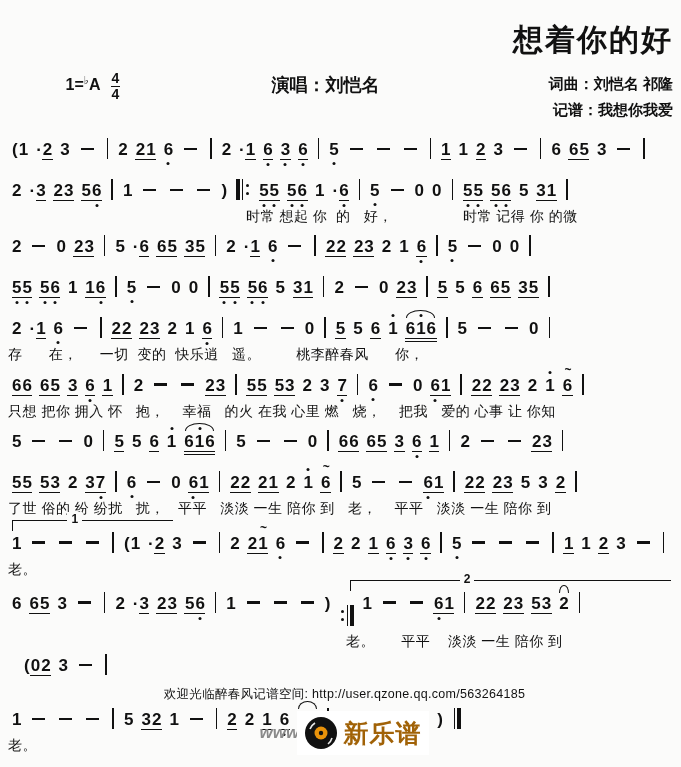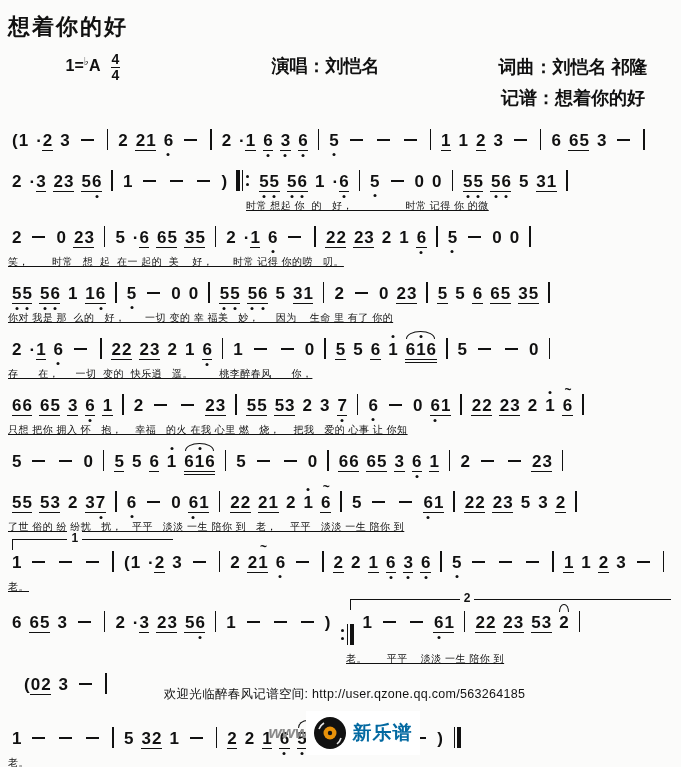--- a/index.html
+++ b/index.html
@@ -1,28 +1,28 @@
 <!DOCTYPE html>
 <html><head>
 <meta charset="utf-8">
 <style>
   html,body{margin:0;padding:0;background:#fbfbfa;width:681px;height:767px;overflow:hidden;}
   body{font-family:"Liberation Sans","DejaVu Sans",sans-serif;color:#111;}
   .page{padding:6px 8px 0 8px;position:relative;height:761px;box-sizing:border-box;}
 
   
-  .title{text-align:left;font-size:22px;font-weight:bold;letter-spacing:2px;margin-top:6px;}
+  .title{text-align:right;font-size:30px;font-weight:bold;letter-spacing:2px;margin-top:14px;}
   .meta{display:flex;align-items:flex-start;margin-top:10px;margin-bottom:6px;}
   .keysig{font-size:16px;font-weight:bold;white-space:nowrap;width:170px;text-align:center;}
   .keysig sup{font-size:11px;}
   .ts{display:inline-flex;flex-direction:column;align-items:center;vertical-align:middle;margin-left:10px;line-height:1;}
   .ts b{font-size:14px;}
   .ts b:first-child{border-bottom:1.5px solid #111;padding:0 1px 1px;}
   .performer{font-size:18px;font-weight:bold;flex:1;text-align:center;padding-top:2px;}
-  .credits{width:200px;text-align:center;font-size:18px;font-weight:bold;line-height:1.7;}
+  .credits{width:200px;text-align:right;font-size:15px;font-weight:bold;line-height:1.7;}
 
   
   .system{position:relative;margin:0 0 1px 0;}
   .music{white-space:nowrap;font-weight:bold;font-size:17px;line-height:1;padding:10px 0 8px 0;}
   .tok{display:inline-block;margin:0 3.5px;position:relative;vertical-align:baseline;}
   .ch{display:inline-block;position:relative;padding:0 0.5px;}
   .u1{border-bottom:1.5px solid #111;padding-bottom:1px;}
   .u2{border-bottom:1.5px solid #111;padding-bottom:1px;}
   .u2::after{content:"";position:absolute;left:0;right:0;bottom:-4px;height:1.5px;background:#111;}
   .db{position:absolute;left:50%;bottom:-7px;width:3px;height:3px;border-radius:50%;background:#111;transform:translateX(-50%);}
@@ -30,55 +30,55 @@
   .tl{position:absolute;left:50%;top:-13px;transform:translateX(-50%);font-style:normal;font-size:12px;letter-spacing:-1px;}
   .arc::before{content:"";position:absolute;left:4%;right:4%;top:-10px;height:7px;border:1.5px solid #111;border-bottom:none;border-radius:100% 100% 0 0/200% 200% 0 0;}
   .dash{display:inline-block;width:13px;height:2.5px;background:#111;margin:0 7px;vertical-align:5px;}
   .bl{display:inline-block;width:1.5px;height:21px;background:#111;margin:0 6px;vertical-align:-4px;}
   .rpt{display:inline-flex;align-items:center;margin:0 5px;vertical-align:-4px;}
   .rpt i{display:inline-block;}
   .th{width:3.5px;height:21px;background:#111;}
   .tn{width:1.5px;height:21px;background:#111;margin:0 2px;}
   .dd{display:inline-flex;flex-direction:column;justify-content:center;gap:5px;margin:0 1px;}
   .dd i{width:3px;height:3px;border-radius:50%;background:#111;}
-  .lyr{font-size:10px;white-space:pre;letter-spacing:0.5px;line-height:1.1;min-height:15px;text-decoration:underline;}
+  .lyr{font-size:14px;white-space:pre;letter-spacing:0.5px;line-height:1.1;min-height:15px;}
 
   
   .volta{position:absolute;height:10px;border-top:1.5px solid #111;border-left:1.5px solid #111;top:2px;}
   .volta b{position:absolute;left:34%;top:-9px;background:#fbfbfa;padding:0 4px;font-size:12px;font-weight:bold;}
   .v1{left:4px;width:160px;}
   .v2{left:342px;right:2px;}
   .sys9 .music,.sys10 .music{padding-top:14px;}
   .sys11 .music{padding:4px 0 2px 12px;}
   .sys12 .music{padding-top:6px;margin-top:24px;}
 
   
   .footer{position:absolute;left:8px;right:0;bottom:6px;display:flex;align-items:center;justify-content:space-between;flex-direction:column;}
   .promo{font-size:12.5px;letter-spacing:0.3px;padding-bottom:8px;}
   .brand{display:flex;align-items:center;}
   .brand-www{font-style:italic;font-weight:bold;color:#8a8a8a;font-size:17px;margin-right:-6px;position:relative;z-index:0;}
   .brand-card{background:#fff;padding:4px 8px 4px 6px;display:flex;align-items:center;position:relative;z-index:1;}
-  .brand-name{font-size:19px;font-weight:bold;color:#0369a1;margin-left:4px;letter-spacing:1px;}
+  .brand-name{font-size:25px;font-weight:bold;color:#a16207;margin-left:4px;letter-spacing:1px;}
 </style>
 </head>
 <body>
 
 <div class="page">
 
   <div class="title">想着你的好</div>
 
   <div class="meta">
     <div class="keysig"><span>1=</span><sup>♭</sup><span>A</span><span class="ts">
           <b>4</b>
           <b>4</b>
         </span></div>
     <div class="performer">演唱：刘恺名</div>
     <div class="credits">
       <div>词曲：刘恺名  祁隆</div>
-      <div>记谱：想着你的好</div>
+      <div>记谱：我想你我爱</div>
     </div>
   </div>
 
   <div class="system sys1">
     <div class="music"><span class="tok"><span class="ch">(</span><span class="ch">1</span></span><span class="tok"><span class="ch">·</span><span class="ch u1">2</span></span><span class="tok"><span class="ch">3</span></span><span class="dash"></span><span class="bl"></span><span class="tok"><span class="ch">2</span></span><span class="tok"><span class="ch u1">2</span><span class="ch u1">1</span></span><span class="tok"><span class="ch">6<i class="db"></i></span></span><span class="dash"></span><span class="bl"></span><span class="tok"><span class="ch">2</span></span><span class="tok"><span class="ch">·</span><span class="ch u1">1</span></span><span class="tok"><span class="ch u1">6<i class="db"></i></span></span><span class="tok"><span class="ch u1">3<i class="db"></i></span></span><span class="tok"><span class="ch u1">6<i class="db"></i></span></span><span class="bl"></span><span class="tok"><span class="ch">5<i class="db"></i></span></span><span class="dash"></span><span class="dash"></span><span class="dash"></span><span class="bl"></span><span class="tok"><span class="ch u1">1</span></span><span class="tok"><span class="ch">1</span></span><span class="tok"><span class="ch u1">2</span></span><span class="tok"><span class="ch">3</span></span><span class="dash"></span><span class="bl"></span><span class="tok"><span class="ch">6</span></span><span class="tok"><span class="ch u1">6</span><span class="ch u1">5</span></span><span class="tok"><span class="ch">3</span></span><span class="dash"></span><span class="bl"></span></div>
   </div>
 
   <div class="system sys2">
     <div class="music"><span class="tok"><span class="ch">2</span></span><span class="tok"><span class="ch">·</span><span class="ch u1">3</span></span><span class="tok"><span class="ch u1">2</span><span class="ch u1">3</span></span><span class="tok"><span class="ch u1">5</span><span class="ch u1">6<i class="db"></i></span></span><span class="bl"></span><span class="tok"><span class="ch">1</span></span><span class="dash"></span><span class="dash"></span><span class="dash"></span><span class="tok"><span class="ch">)</span></span><span class="rpt">
           <span class="th"></span>
@@ -86,26 +86,24 @@
           <span class="dd">
             <i></i>
             <i></i>
           </span>
         </span><span class="tok"><span class="ch u1">5<i class="db"></i></span><span class="ch u1">5<i class="db"></i></span></span><span class="tok"><span class="ch u1">5<i class="db"></i></span><span class="ch u1">6<i class="db"></i></span></span><span class="tok"><span class="ch">1</span></span><span class="tok"><span class="ch">·</span><span class="ch u1">6<i class="db"></i></span></span><span class="bl"></span><span class="tok"><span class="ch">5<i class="db"></i></span></span><span class="dash"></span><span class="tok"><span class="ch">0</span></span><span class="tok"><span class="ch">0</span></span><span class="bl"></span><span class="tok"><span class="ch u1">5<i class="db"></i></span><span class="ch u1">5<i class="db"></i></span></span><span class="tok"><span class="ch u1">5<i class="db"></i></span><span class="ch u1">6<i class="db"></i></span></span><span class="tok"><span class="ch">5</span></span><span class="tok"><span class="ch u1">3</span><span class="ch u1">1</span></span><span class="bl"></span></div>
     <div class="lyr" style="padding-left:238px">时常 想起 你  的   好，                时常 记得 你 的微</div>
   </div>
 
   <div class="system sys3">
     <div class="music"><span class="tok"><span class="ch">2</span></span><span class="dash"></span><span class="tok"><span class="ch">0</span></span><span class="tok"><span class="ch u1">2</span><span class="ch u1">3</span></span><span class="bl"></span><span class="tok"><span class="ch">5</span></span><span class="tok"><span class="ch">·</span><span class="ch u1">6</span></span><span class="tok"><span class="ch u1">6</span><span class="ch u1">5</span></span><span class="tok"><span class="ch u1">3</span><span class="ch u1">5</span></span><span class="bl"></span><span class="tok"><span class="ch">2</span></span><span class="tok"><span class="ch">·</span><span class="ch u1">1</span></span><span class="tok"><span class="ch">6<i class="db"></i></span></span><span class="dash"></span><span class="bl"></span><span class="tok"><span class="ch u1">2</span><span class="ch u1">2</span></span><span class="tok"><span class="ch u1">2</span><span class="ch u1">3</span></span><span class="tok"><span class="ch">2</span></span><span class="tok"><span class="ch">1</span></span><span class="tok"><span class="ch u1">6<i class="db"></i></span></span><span class="bl"></span><span class="tok"><span class="ch">5<i class="db"></i></span></span><span class="dash"></span><span class="tok"><span class="ch">0</span></span><span class="tok"><span class="ch">0</span></span><span class="bl"></span></div>
-    <div class="lyr">笑，       时常   想  起  在一 起的  美    好，      时常 记得 你的唠   叨。</div>
   </div>
 
   <div class="system sys4">
     <div class="music"><span class="tok"><span class="ch u1">5<i class="db"></i></span><span class="ch u1">5<i class="db"></i></span></span><span class="tok"><span class="ch u1">5<i class="db"></i></span><span class="ch u1">6<i class="db"></i></span></span><span class="tok"><span class="ch">1</span></span><span class="tok"><span class="ch u1">1</span><span class="ch u1">6<i class="db"></i></span></span><span class="bl"></span><span class="tok"><span class="ch">5<i class="db"></i></span></span><span class="dash"></span><span class="tok"><span class="ch">0</span></span><span class="tok"><span class="ch">0</span></span><span class="bl"></span><span class="tok"><span class="ch u1">5<i class="db"></i></span><span class="ch u1">5<i class="db"></i></span></span><span class="tok"><span class="ch u1">5<i class="db"></i></span><span class="ch u1">6<i class="db"></i></span></span><span class="tok"><span class="ch">5</span></span><span class="tok"><span class="ch u1">3</span><span class="ch u1">1</span></span><span class="bl"></span><span class="tok"><span class="ch">2</span></span><span class="dash"></span><span class="tok"><span class="ch">0</span></span><span class="tok"><span class="ch u1">2</span><span class="ch u1">3</span></span><span class="bl"></span><span class="tok"><span class="ch u1">5</span></span><span class="tok"><span class="ch">5</span></span><span class="tok"><span class="ch u1">6</span></span><span class="tok"><span class="ch u1">6</span><span class="ch u1">5</span></span><span class="tok"><span class="ch u1">3</span><span class="ch u1">5</span></span><span class="bl"></span></div>
-    <div class="lyr">你对 我是 那  么的   好，      一切 变的 幸 福美   妙，     因为    生命 里 有了 你的</div>
   </div>
 
   <div class="system sys5">
     <div class="music"><span class="tok"><span class="ch">2</span></span><span class="tok"><span class="ch">·</span><span class="ch u1">1</span></span><span class="tok"><span class="ch">6<i class="db"></i></span></span><span class="dash"></span><span class="bl"></span><span class="tok"><span class="ch u1">2</span><span class="ch u1">2</span></span><span class="tok"><span class="ch u1">2</span><span class="ch u1">3</span></span><span class="tok"><span class="ch">2</span></span><span class="tok"><span class="ch">1</span></span><span class="tok"><span class="ch u1">6<i class="db"></i></span></span><span class="bl"></span><span class="tok"><span class="ch">1</span></span><span class="dash"></span><span class="dash"></span><span class="tok"><span class="ch">0</span></span><span class="bl"></span><span class="tok"><span class="ch u1">5</span></span><span class="tok"><span class="ch">5</span></span><span class="tok"><span class="ch u1">6</span></span><span class="tok"><span class="ch">1<i class="da"></i></span></span><span class="tok arc"><span class="ch u2">6</span><span class="ch u2">1<i class="da"></i></span><span class="ch u2">6</span></span><span class="bl"></span><span class="tok"><span class="ch">5</span></span><span class="dash"></span><span class="dash"></span><span class="tok"><span class="ch">0</span></span><span class="bl"></span></div>
     <div class="lyr">存      在，     一切  变的  快乐逍   遥。        桃李醉春风      你，</div>
   </div>
 
   <div class="system sys6">
     <div class="music"><span class="tok"><span class="ch u1">6</span><span class="ch u1">6</span></span><span class="tok"><span class="ch u1">6</span><span class="ch u1">5</span></span><span class="tok"><span class="ch u1">3</span></span><span class="tok"><span class="ch u1">6<i class="db"></i></span></span><span class="tok"><span class="ch u1">1</span></span><span class="bl"></span><span class="tok"><span class="ch">2</span></span><span class="dash"></span><span class="dash"></span><span class="tok"><span class="ch u1">2</span><span class="ch u1">3</span></span><span class="bl"></span><span class="tok"><span class="ch u1">5</span><span class="ch u1">5</span></span><span class="tok"><span class="ch u1">5</span><span class="ch u1">3</span></span><span class="tok"><span class="ch">2</span></span><span class="tok"><span class="ch">3</span></span><span class="tok"><span class="ch u1">7<i class="db"></i></span></span><span class="bl"></span><span class="tok"><span class="ch">6<i class="db"></i></span></span><span class="dash"></span><span class="tok"><span class="ch">0</span></span><span class="tok"><span class="ch u1">6<i class="db"></i></span><span class="ch u1">1</span></span><span class="bl"></span><span class="tok"><span class="ch u1">2</span><span class="ch u1">2</span></span><span class="tok"><span class="ch u1">2</span><span class="ch u1">3</span></span><span class="tok"><span class="ch">2</span></span><span class="tok"><span class="ch">1<i class="da"></i></span></span><span class="tok"><span class="ch u1">6<i class="tl">~</i></span></span><span class="bl"></span></div>
     <div class="lyr">只想 把你 拥入 怀   抱，    幸福   的火 在我 心里 燃   烧，    把我   爱的 心事 让 你知</div>

